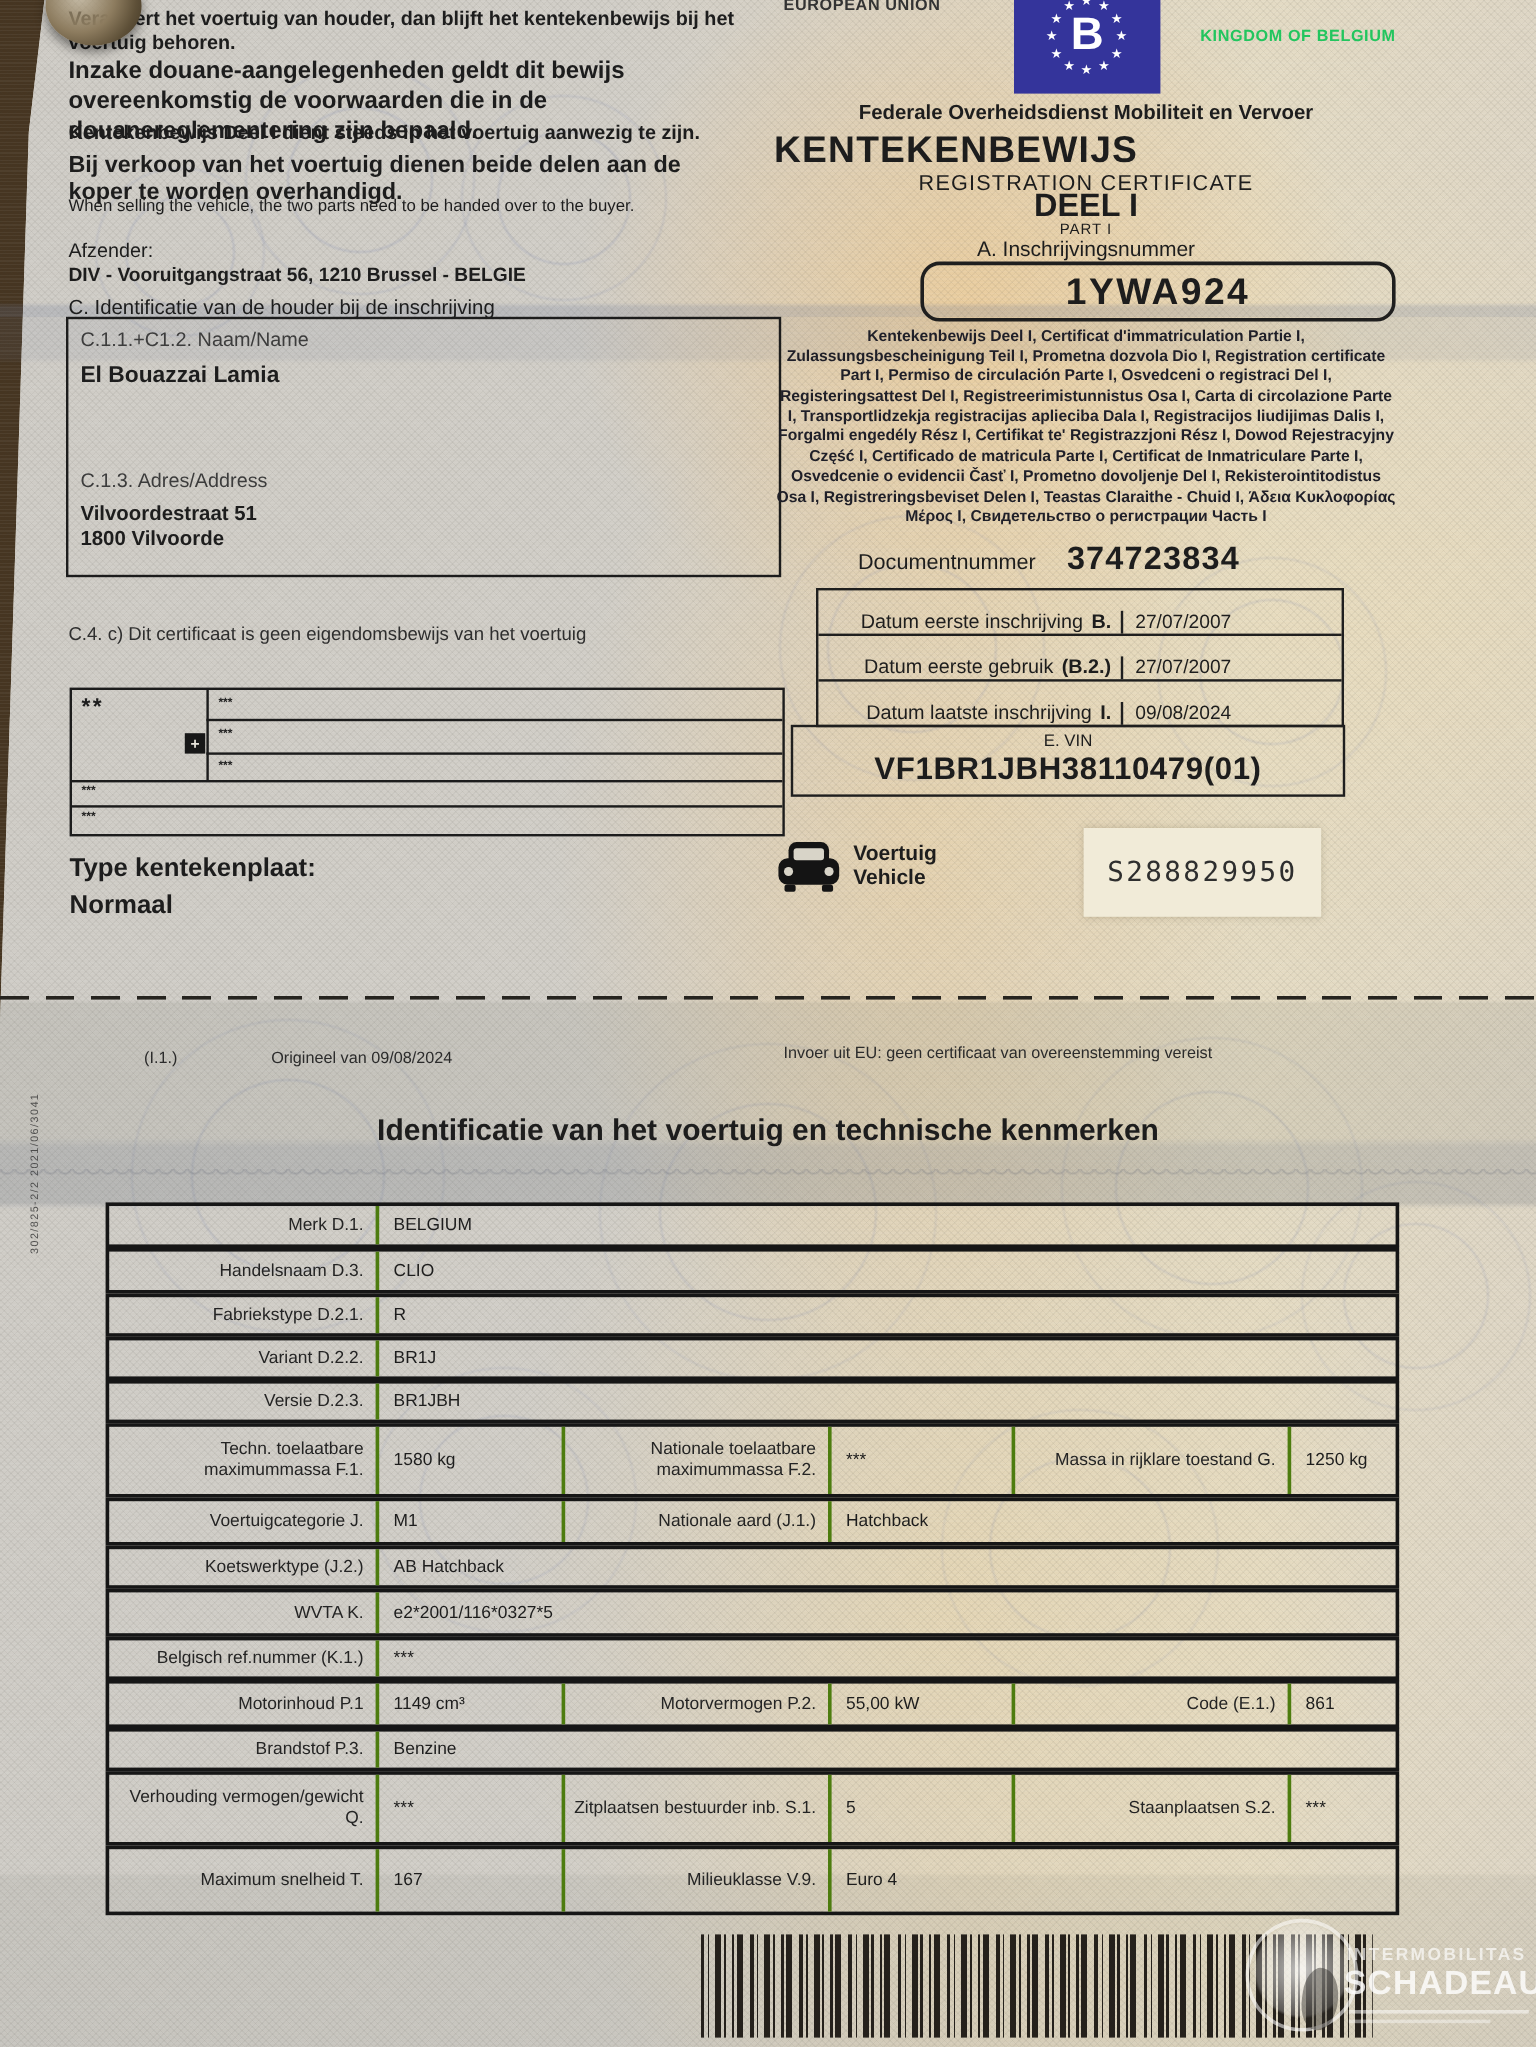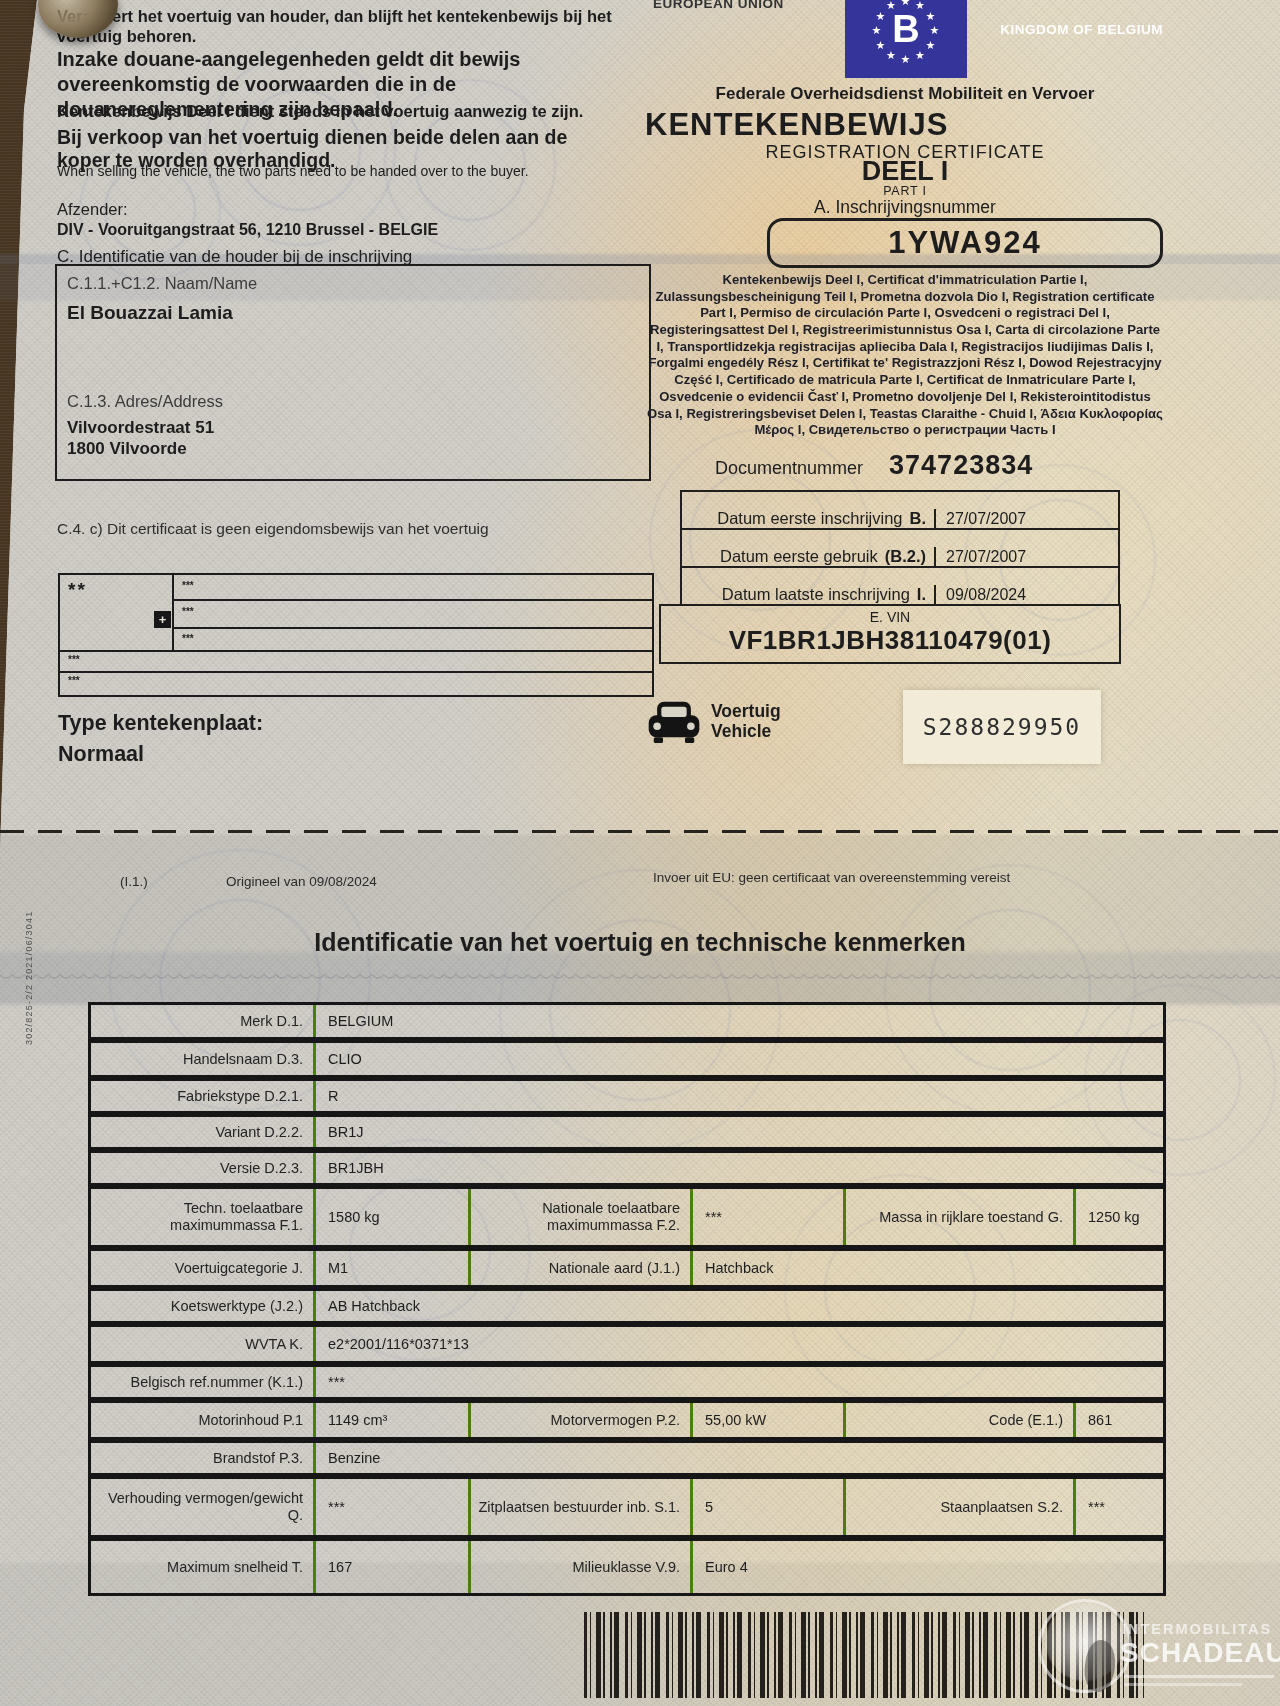--- a/index.html
+++ b/index.html
@@ -93,21 +93,21 @@
     position:absolute;left:94px;top:36px;width:17px;height:17px;background:#171717;color:#e7e3da;
     font-size:13px;font-weight:bold;display:flex;align-items:center;justify-content:center;
   }
   .platetype-label{left:58px;top:711px;font-size:21.5px;font-weight:bold;}
   .platetype-value{left:58px;top:742px;font-size:21.5px;font-weight:bold;}
 
   
   .rcol{position:absolute;left:645px;top:0;width:520px;}
   .eu-label{position:absolute;left:8px;top:-4px;font-size:13.5px;font-weight:bold;color:#333;letter-spacing:.5px;}
   .kingdom-nl{position:absolute;right:6px;top:-14px;font-size:15px;font-weight:bold;color:#23233a;letter-spacing:.5px;}
-  .kingdom-en{position:absolute;right:2px;top:22px;font-size:13.5px;font-weight:600;color:#ffffff;letter-spacing:.5px;}
+  .kingdom-en{position:absolute;right:2px;top:22px;font-size:13.5px;font-weight:600;color:#22c55e;letter-spacing:.5px;}
   .flag{position:absolute;left:200px;top:-16px;width:122px;height:94px;background:#34349b;overflow:hidden;}
   .flag-b{position:absolute;left:0;right:0;top:24px;text-align:center;color:#fff;font-size:38px;font-weight:bold;}
   .star{position:absolute;color:#fff;font-size:11px;line-height:1;}
   .ministry{position:absolute;top:84px;left:0;width:100%;text-align:center;font-size:17px;font-weight:bold;}
   .title{position:absolute;top:107px;left:0;width:100%;text-align:left;font-size:31px;font-weight:bold;letter-spacing:1px;}
   .title-en{position:absolute;top:142px;left:0;width:100%;text-align:center;font-size:18px;letter-spacing:1px;}
   .part{position:absolute;top:156px;left:0;width:100%;text-align:center;font-size:27px;font-weight:bold;}
   .part-en{position:absolute;top:184px;left:0;width:100%;text-align:center;font-size:12.5px;letter-spacing:.8px;}
   .reg-label{position:absolute;top:197px;left:0;width:100%;text-align:center;font-size:17.5px;}
   .platebox{
@@ -351,21 +351,21 @@
       <div class="t-cell v bdr" style="flex: 0 0 155px;">M1</div>
       <div class="t-cell k bdr" style="flex: 0 0 222px;">Nationale aard (J.1.)</div>
       <div class="t-cell v" style="flex: 1 1 0%;">Hatchback</div>
     </div>
     <div class="t-row" style="height: 36px;">
       <div class="t-cell k bdr" style="flex: 0 0 225px;">Koetswerktype (J.2.)</div>
       <div class="t-cell v" style="flex: 1 1 0%;">AB Hatchback</div>
     </div>
     <div class="t-row" style="height: 40px;">
       <div class="t-cell k bdr" style="flex: 0 0 225px;">WVTA K.</div>
-      <div class="t-cell v" style="flex: 1 1 0%;">e2*2001/116*0371*13</div>
+      <div class="t-cell v" style="flex: 1 1 0%;">e2*2001/116*0327*5</div>
     </div>
     <div class="t-row" style="height: 36px;">
       <div class="t-cell k bdr" style="flex: 0 0 225px;">Belgisch ref.nummer (K.1.)</div>
       <div class="t-cell v" style="flex: 1 1 0%;">***</div>
     </div>
     <div class="t-row" style="height: 40px;">
       <div class="t-cell k bdr" style="flex: 0 0 225px;">Motorinhoud P.1</div>
       <div class="t-cell v bdr" style="flex: 0 0 155px;">1149 cm³</div>
       <div class="t-cell k bdr" style="flex: 0 0 222px;">Motorvermogen P.2.</div>
       <div class="t-cell v bdr" style="flex: 0 0 153px;">55,00 kW</div>

